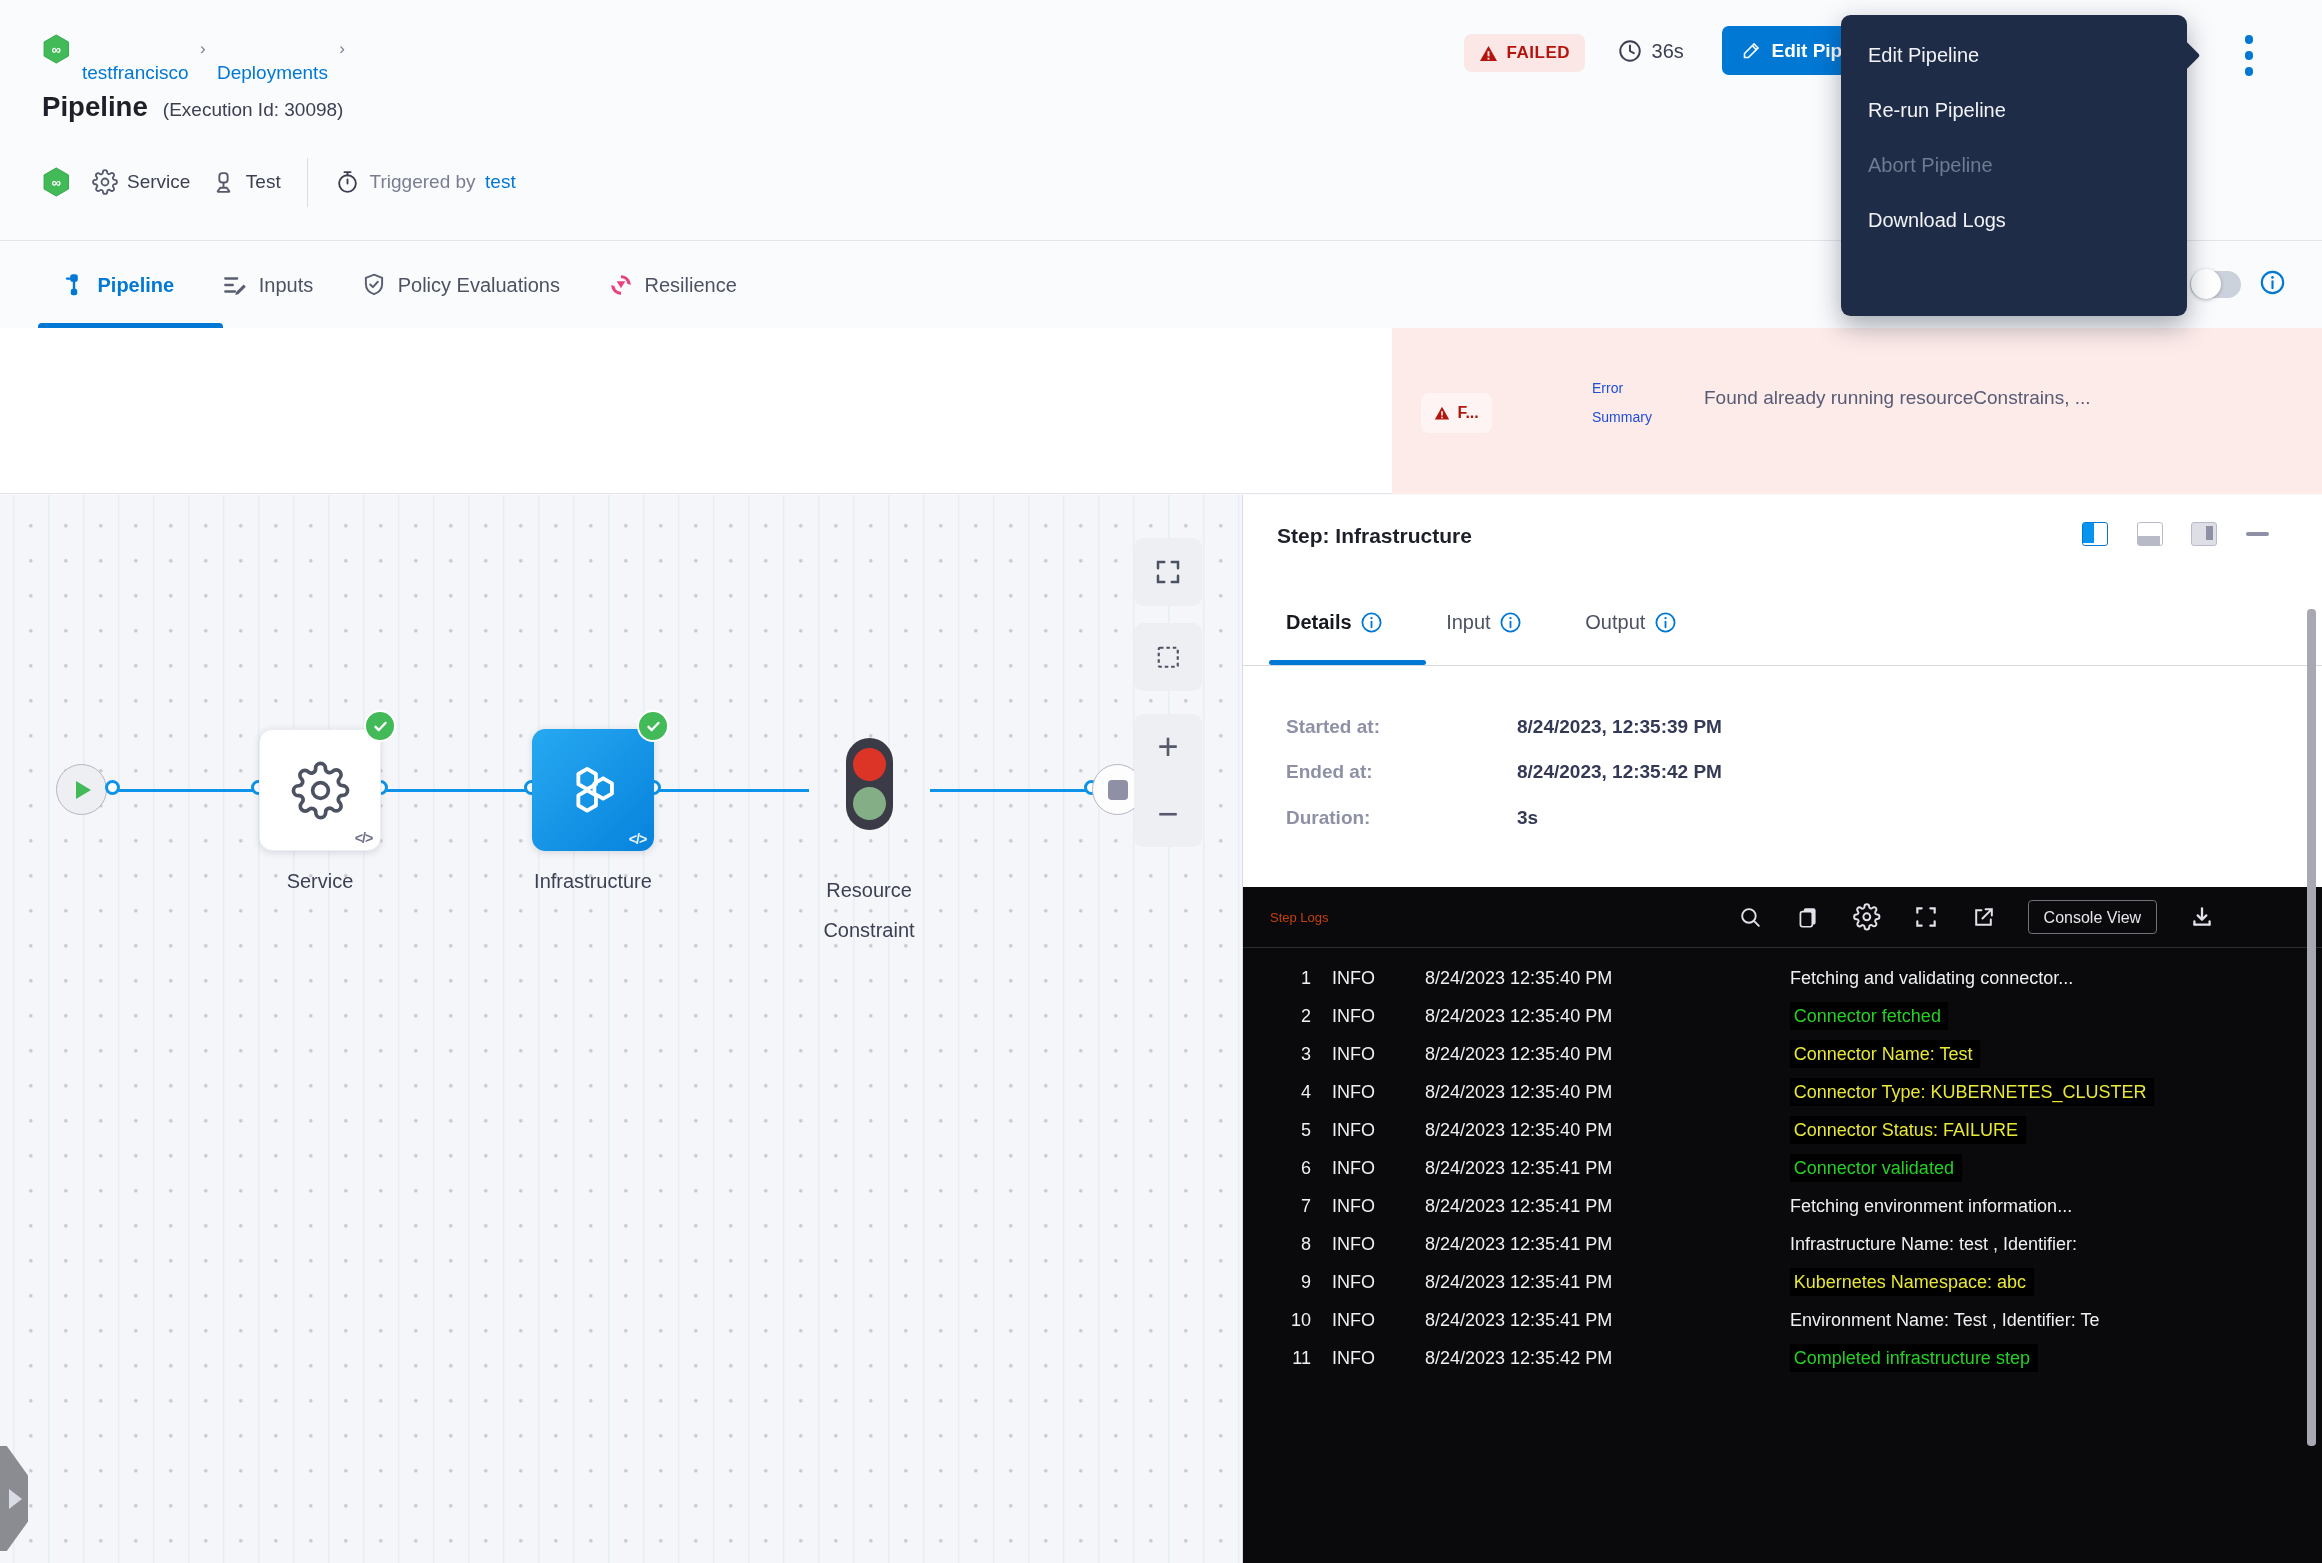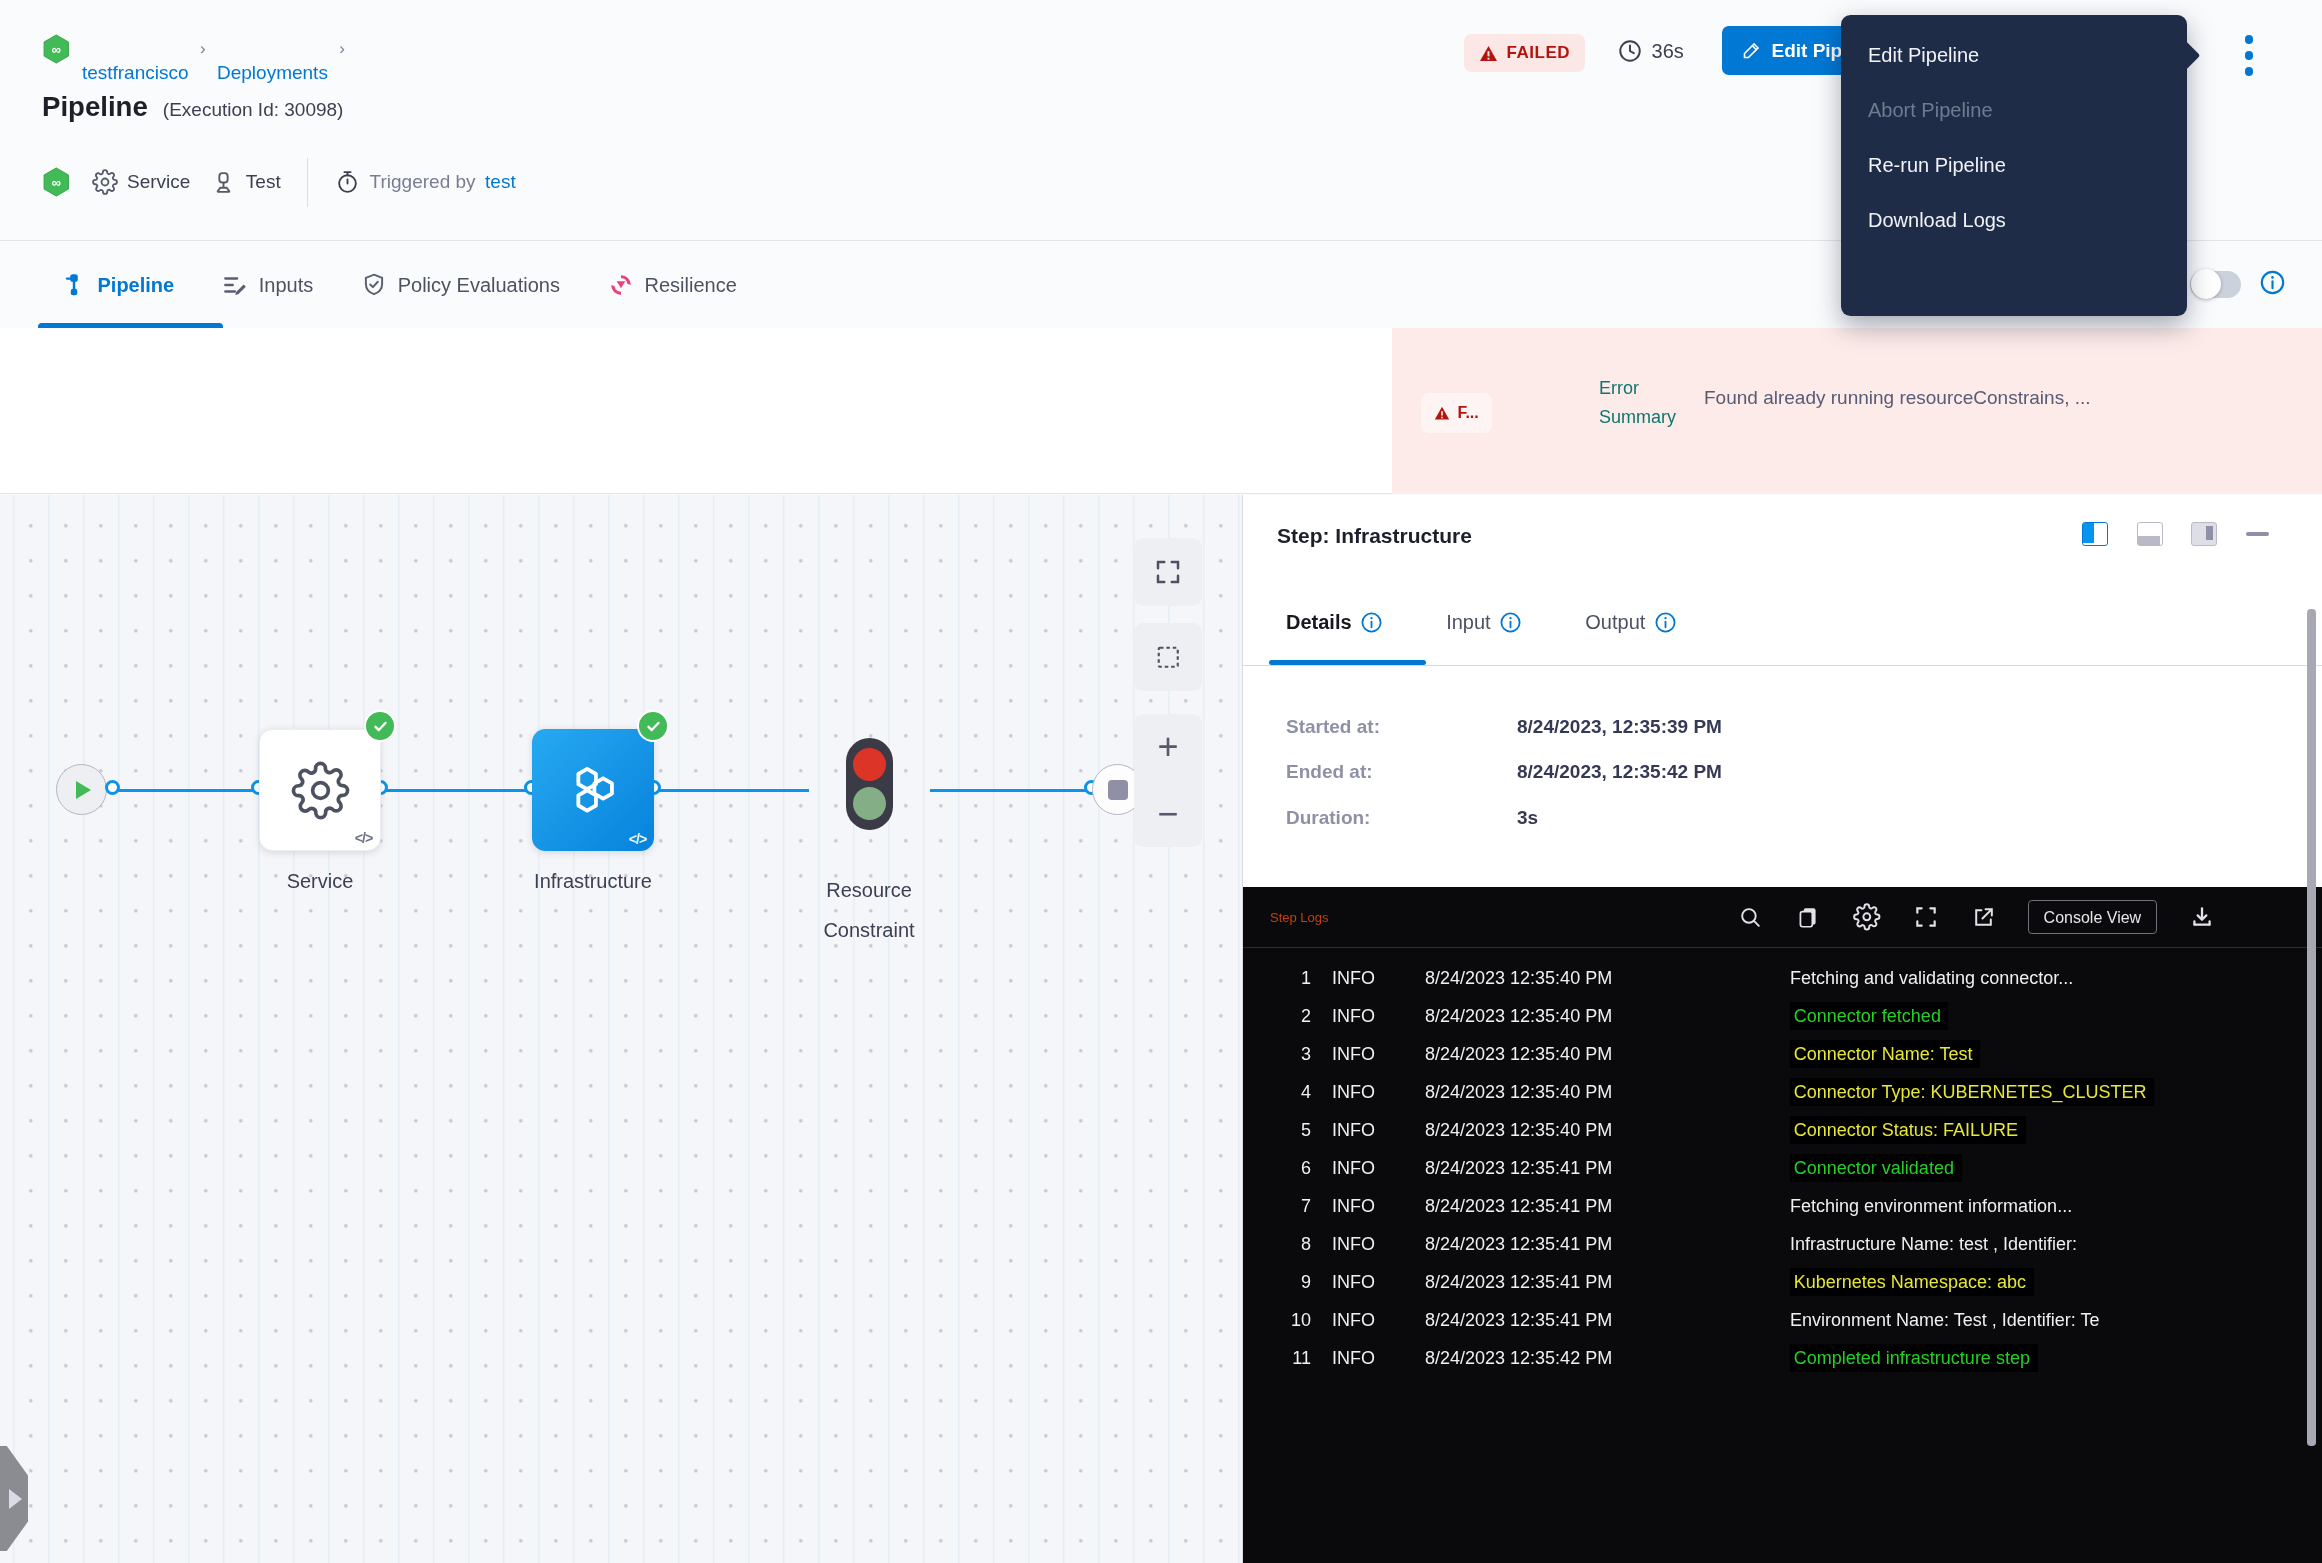--- a/index.html
+++ b/index.html
@@ -48,21 +48,21 @@
   .lbl-gray{color:#6d7086;}
   .val-dark{color:#22283b;font-weight:bold;}
   .stage-vdiv{left:761px;top:398px;width:1px;height:86px;background:#dcdee6;}
   .svc-col{left:797px;top:366px;}
   .env-col{left:1071px;top:366px;}
   .col-title{font-size:19px;font-weight:bold;color:#1e2231;margin-bottom:13.3px;}
   .col-val{font-size:20px;}
   .error-strip{left:1392px;top:0;width:930px;height:166px;background:#fcebe9;}
   .fail-pill{position:absolute;left:28.5px;top:65px;height:40px;padding:0 13.3px;background:#fdf4f3;border-radius:7.6px;display:flex;align-items:center;gap:7.6px;}
   .fail-pill span{color:#b3150e;font-weight:bold;font-size:16px;}
-  .err-label{position:absolute;left:207px;top:46px;width:114px;font-size:18px;line-height:28.5px;color:#0f766e;}
+  .err-label{position:absolute;left:200px;top:46px;width:114px;font-size:14px;line-height:28.5px;color:#1d4ed8;}
   .err-msg{position:absolute;left:312px;top:59px;width:590px;font-size:19px;color:#575b74;}
 
   
   .canvas{left:0;top:495px;width:1242px;height:1069px;background:#f5f6f9;
     background-image:linear-gradient(90deg,rgba(170,205,230,.30) 1px,transparent 1px),radial-gradient(circle,#c6cad2 1.7px,transparent 2.1px);
     background-size:35px 100%,35px 35px;background-position:13.3px 0,13.3px 13.3px;}
   .flow-line{position:absolute;height:2.9px;background:#0d94ea;top:294px;}
   .port{position:absolute;width:15px;height:15px;border-radius:50%;background:#fff;border:3.8px solid #0d94ea;top:285px;}
   .start-node{position:absolute;left:56px;top:269px;width:51px;height:51px;border-radius:50%;background:#edeff3;border:1.9px solid #b5b6c4;display:flex;align-items:center;justify-content:center;}
   .play-tri{width:0;height:0;border-left:15px solid #42ba57;border-top:9.5px solid transparent;border-bottom:9.5px solid transparent;margin-left:3.8px;}
@@ -531,20 +531,20 @@
         </div>
     </div>
   </div>
 
   <div class="abs vscroll"></div>
 
   <div class="abs dropdown">
     <div class="dd-notch"></div>
     <div id="menu-items">
         <div class="menu-item">Edit Pipeline</div>
+        <div class="menu-item">Re-run Pipeline</div>
         <div class="menu-item disabled">Abort Pipeline</div>
-        <div class="menu-item">Re-run Pipeline</div>
         <div class="menu-item">Download Logs</div>
       </div>
   </div>
 
 </div>
 
 
 </body></html>

